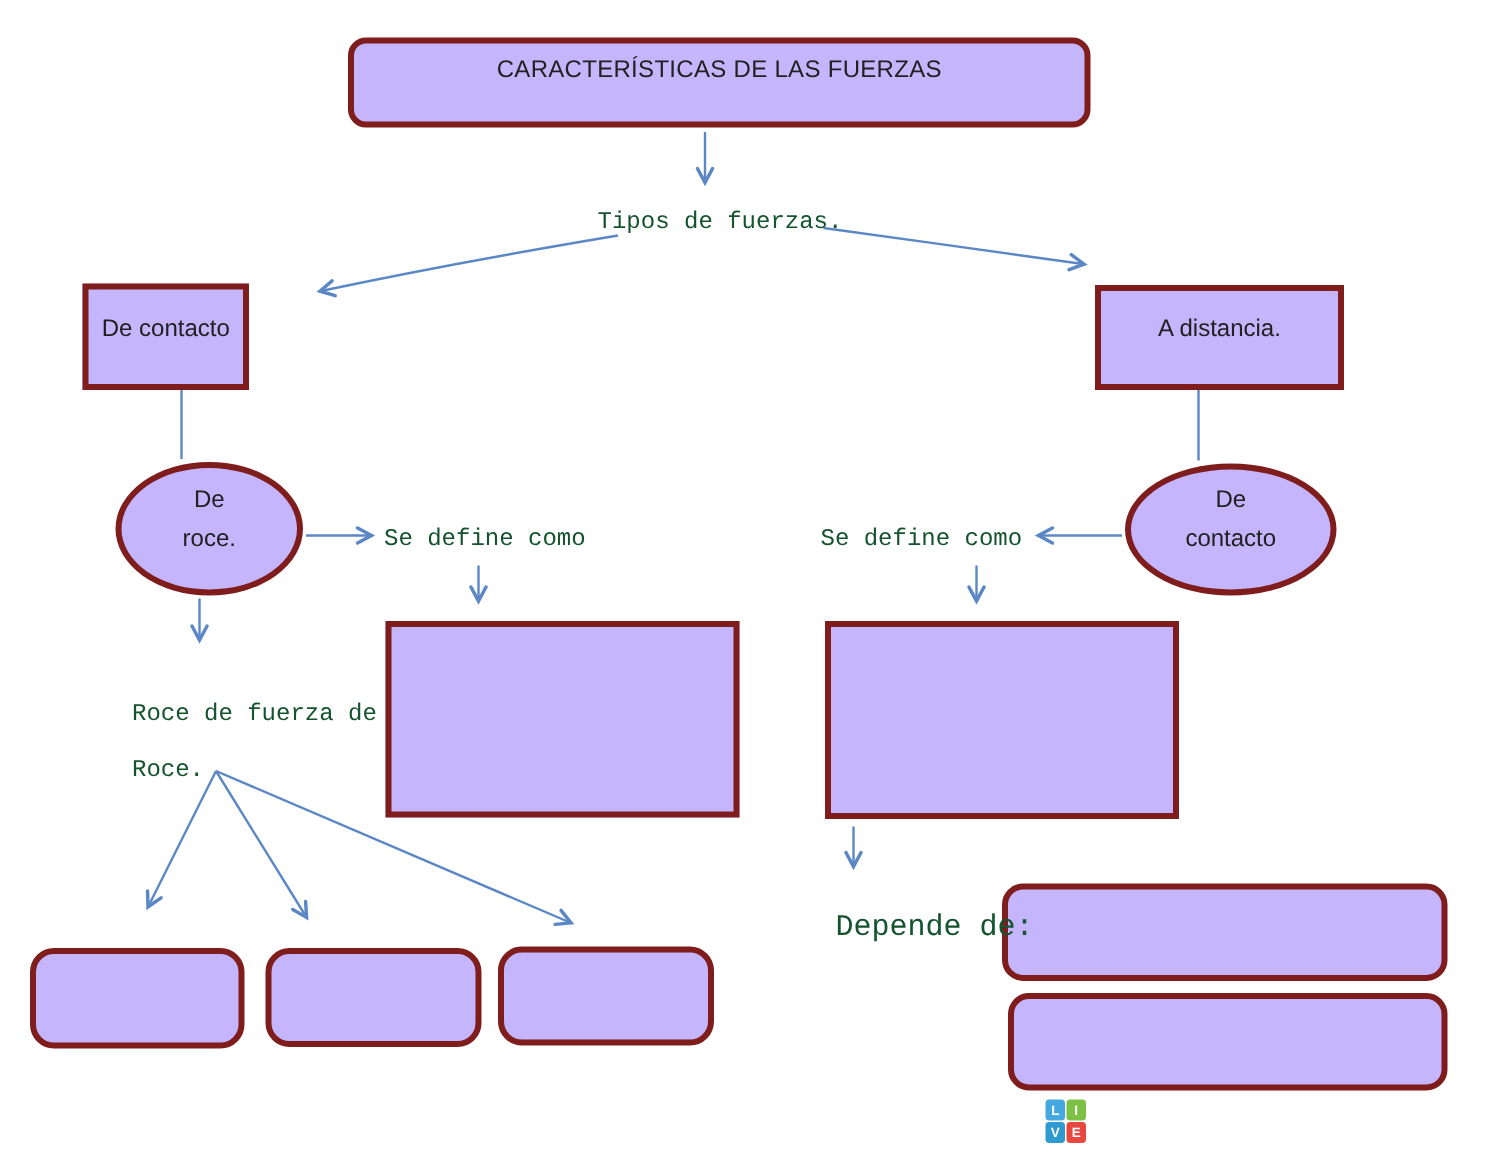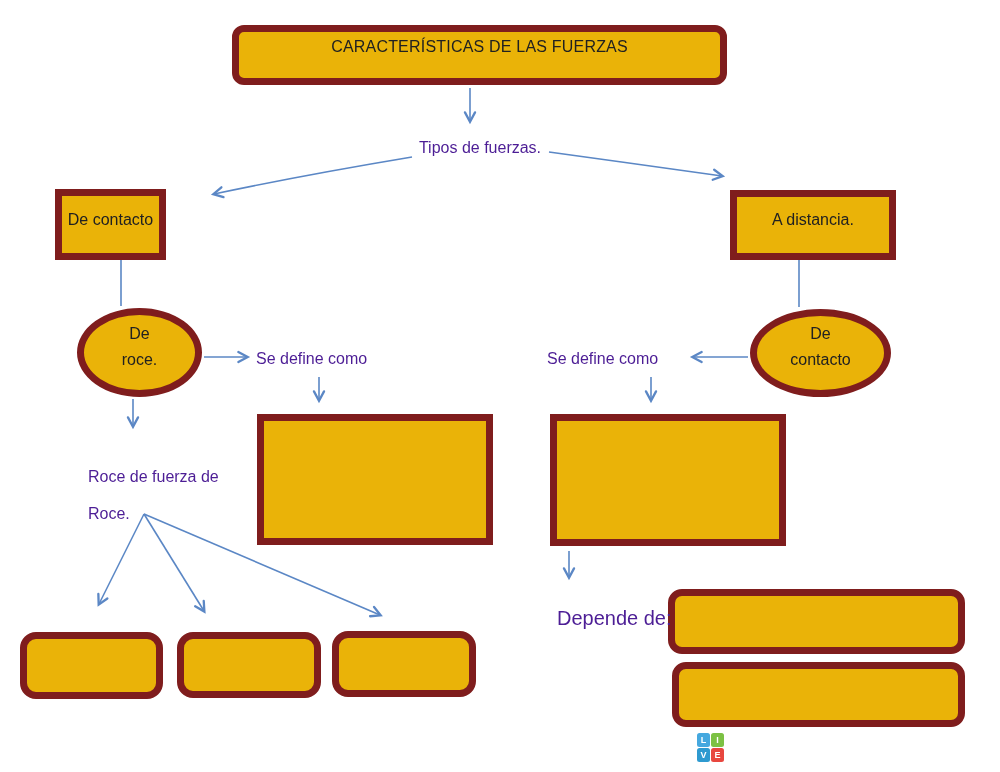--- a/index.html
+++ b/index.html
@@ -5,32 +5,32 @@
   html,body{margin:0;padding:0;background:#ffffff;}
   #canvas{
     position:relative;width:1000px;height:772px;background:#ffffff;overflow:hidden;
     font-family:"Liberation Sans", sans-serif;color:#212121;
   }
   
   #connectors{position:absolute;left:0;top:0;width:1000px;height:772px;pointer-events:none;z-index:3;}
   #connectors path{fill:none;stroke:#5B87C5;stroke-width:1.6px;}
   
   .shape{
-    position:absolute;box-sizing:border-box;background:#eab308;
-    border:7px solid #7f1d1d;z-index:2;
+    position:absolute;box-sizing:border-box;background:#c4b5fd;
+    border:4px solid #7f1d1d;z-index:2;
   }
   .rounded12{border-radius:12px;}
   .rounded16{border-radius:16px;}
   .rounded14{border-radius:14px;}
   .ellipse{border-radius:50%;}
   .centered{display:flex;align-items:center;justify-content:center;text-align:center;}
   .node-label{font-size:16px;line-height:26px;color:#212121;}
   .title-label{font-size:16px;letter-spacing:0.2px;}
   
-  .free-text{position:absolute;z-index:4;font-size:16px;color:#4c1d95;white-space:nowrap;}
+  .free-text{position:absolute;z-index:4;font-size:16px;color:#14532d;white-space:nowrap;font-family:Liberation Mono, monospace;}
   
   #logo{position:absolute;left:697px;top:733px;display:flex;align-items:center;z-index:5;cursor:pointer;}
   .logo-grid{
     display:grid;grid-template-columns:13px 13px;grid-auto-rows:14px;gap:1px;margin-right:3px;
   }
   .logo-sq{
     display:flex;align-items:center;justify-content:center;border-radius:2.5px;
     color:#ffffff;font-size:9px;font-weight:bold;line-height:1;
   }
   .logo-text{

